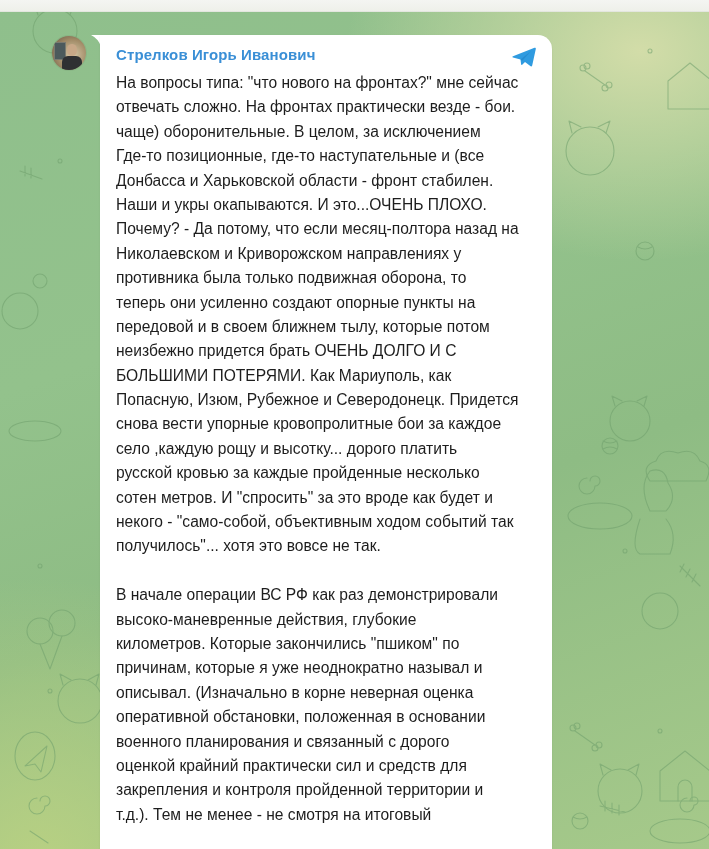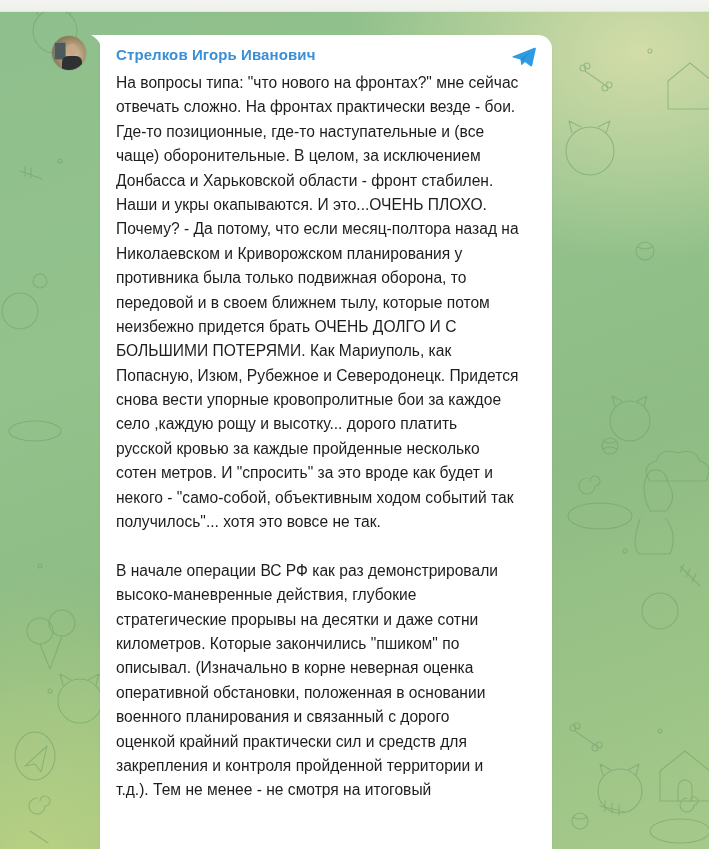--- a/index.html
+++ b/index.html
@@ -251,44 +251,45 @@
 
     <svg class="tg-icon" viewBox="0 0 24 20" xmlns="http://www.w3.org/2000/svg">
       <path d="M1 9.2 L22.5 0.8 C23.3 0.5 24 1.1 23.8 2 L20.2 18.5 C20 19.4 19 19.7 18.3 19.1 L13 15 L10.2 17.7 C9.8 18.1 9.2 17.9 9.1 17.3 L8.5 12.6 L1 10.6 C0.2 10.3 0.2 9.5 1 9.2 Z" fill="#2f9be0"></path>
       <path d="M8.5 12.6 L19 4 L10.3 13.8 Z" fill="#1d7fc4" opacity="0.55"></path>
     </svg>
 
     <div class="message-text">
       <div>
         <span class="line">На вопросы типа: "что нового на фронтах?" мне сейчас</span>
         <span class="line">отвечать сложно. На фронтах практически везде - бои.</span>
+        <span class="line">чаще) оборонительные. В целом, за исключением</span>
         <span class="line">Где-то позиционные, где-то наступательные и (все</span>
-        <span class="line">чаще) оборонительные. В целом, за исключением</span>
         <span class="line">Донбасса и Харьковской области - фронт стабилен.</span>
         <span class="line">Наши и укры окапываются. И это...ОЧЕНЬ ПЛОХО.</span>
         <span class="line">Почему? - Да потому, что если месяц-полтора назад на</span>
-        <span class="line">Николаевском и Криворожском планирования у</span>
+        <span class="line">Николаевском и Криворожском направлениях у</span>
         <span class="line">противника была только подвижная оборона, то</span>
+        <span class="line">теперь они усиленно создают опорные пункты на</span>
         <span class="line">передовой и в своем ближнем тылу, которые потом</span>
         <span class="line">неизбежно придется брать ОЧЕНЬ ДОЛГО И С</span>
         <span class="line">БОЛЬШИМИ ПОТЕРЯМИ. Как Мариуполь, как</span>
         <span class="line">Попасную, Изюм, Рубежное и Северодонецк. Придется</span>
         <span class="line">снова вести упорные кровопролитные бои за каждое</span>
         <span class="line">село ,каждую рощу и высотку... дорого платить</span>
         <span class="line">русской кровью за каждые пройденные несколько</span>
         <span class="line">сотен метров. И "спросить" за это вроде как будет и</span>
         <span class="line">некого - "само-собой, объективным ходом событий так</span>
         <span class="line">получилось"... хотя это вовсе не так.</span>
       </div>
       <span class="blank"></span>
       <div>
         <span class="line">В начале операции ВС РФ как раз демонстрировали</span>
         <span class="line">высоко-маневренные действия, глубокие</span>
-        <span class="line">стратегические прорывы на десятки и даже сотни</span>
         <span class="line">километров. Которые закончились "пшиком" по</span>
+        <span class="line">причинам, которые я уже неоднократно называл и</span>
         <span class="line">описывал. (Изначально в корне неверная оценка</span>
         <span class="line">оперативной обстановки, положенная в основании</span>
         <span class="line">военного планирования и связанный с дорого</span>
         <span class="line">оценкой крайний практически сил и средств для</span>
         <span class="line">закрепления и контроля пройденной территории и</span>
         <span class="line">т.д.). Тем не менее - не смотря на итоговый</span>
 
       </div>
     </div>
   </div>

